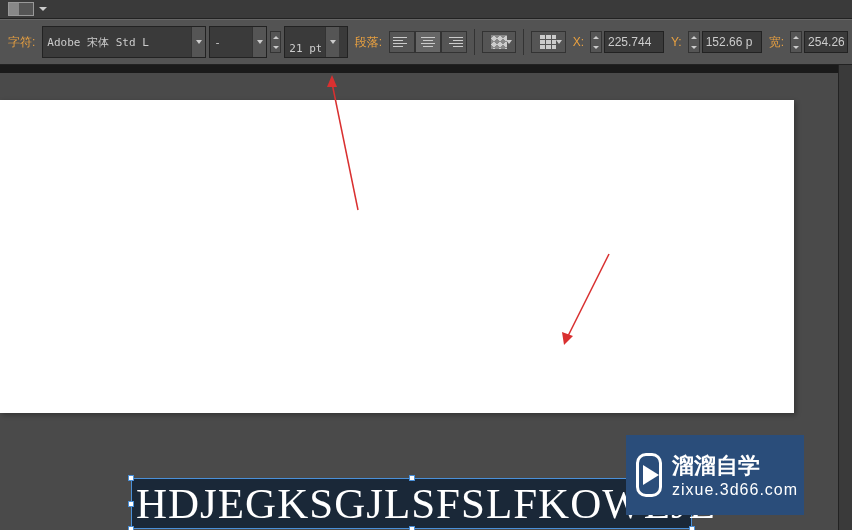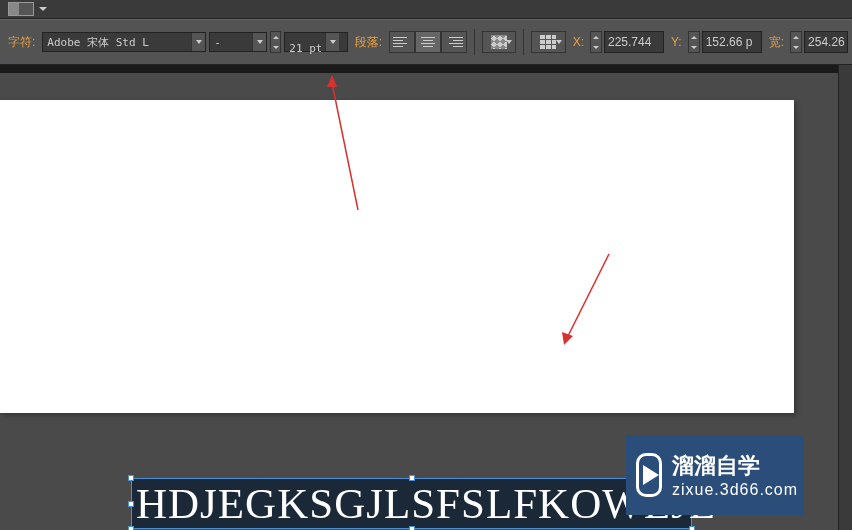--- a/index.html
+++ b/index.html
@@ -57,21 +57,21 @@
     .label-orange {
       color: #e8a040;
       font-size: 12px;
       padding: 0 4px;
       white-space: nowrap;
     }
     
     .dropdown-field {
       background: #3a3a3a;
       border: 1px solid #222;
-      height: 20px;
+      height: 32px;
       display: flex;
       align-items: center;
       position: relative;
     }
     .dropdown-field input {
       background: transparent;
       border: none;
       color: #ccc;
       font-size: 11px;
       padding: 0 4px;

